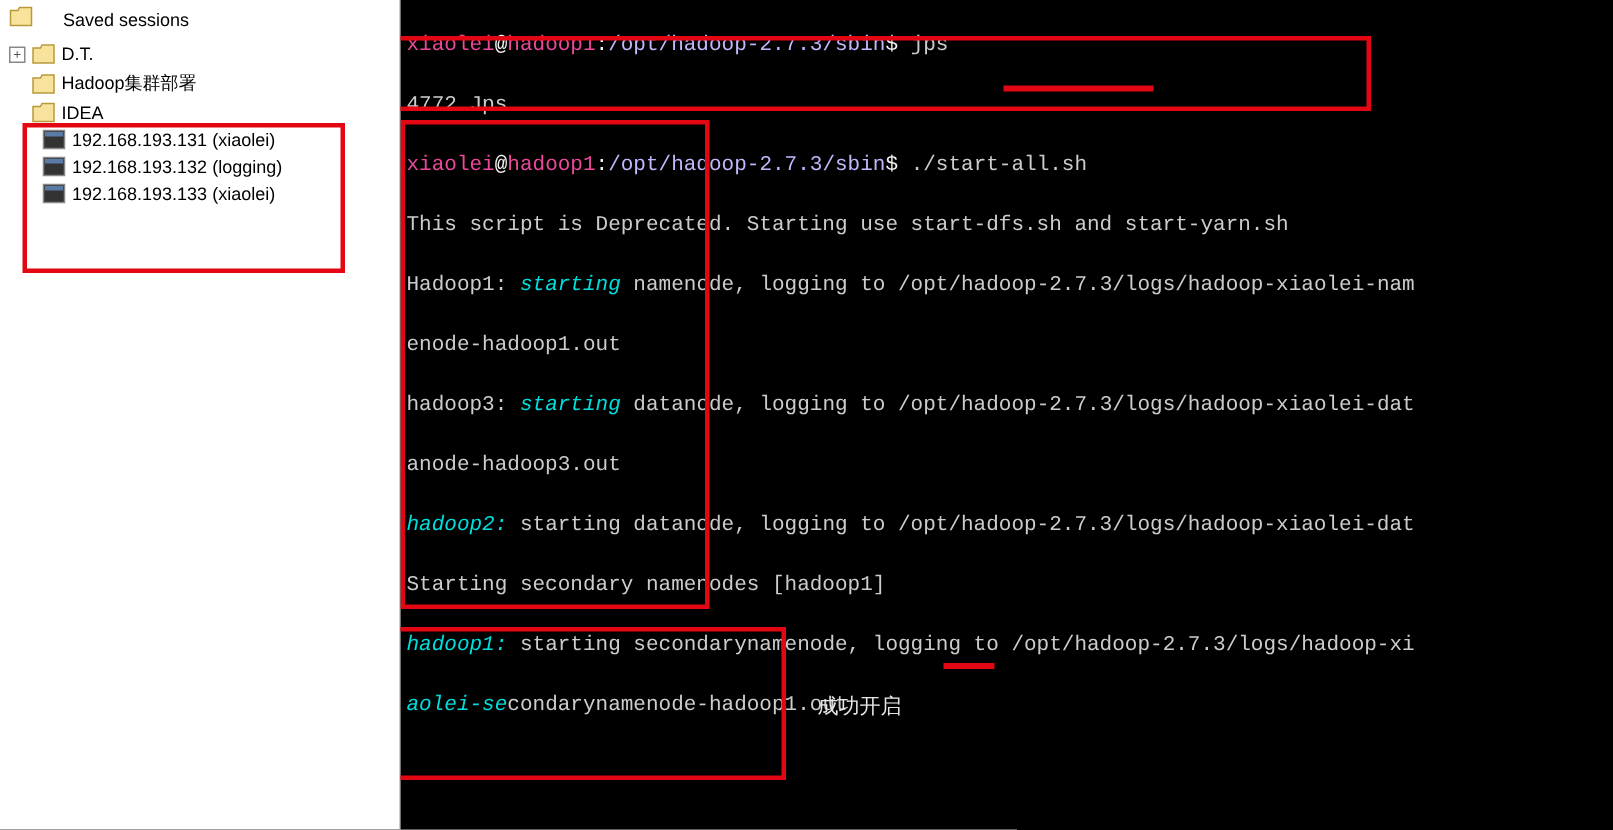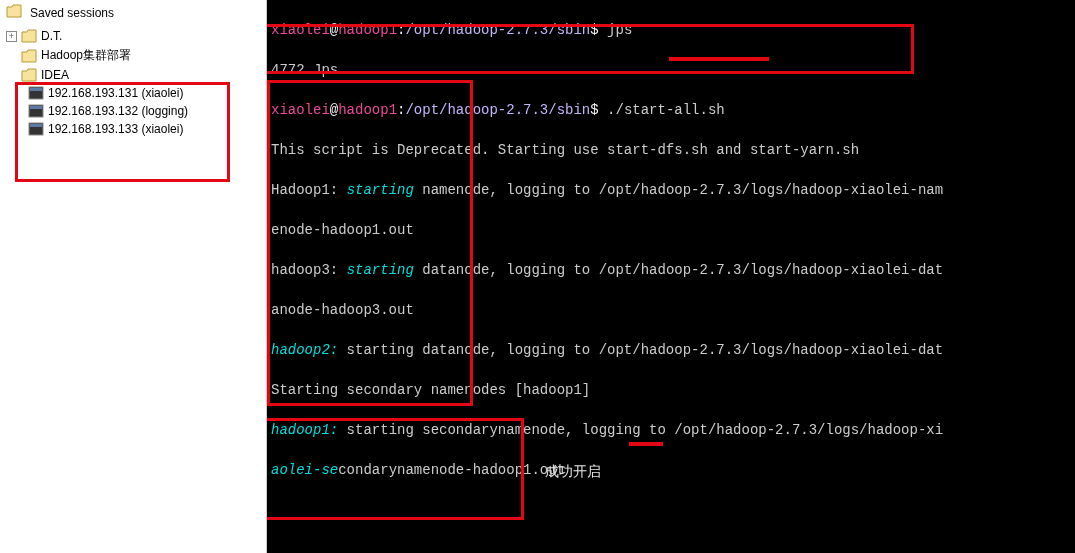--- a/index.html
+++ b/index.html
@@ -1,18 +1,18 @@
 <!DOCTYPE html>
 <html><head>
   <meta charset="utf-8">
   <style>
     * { margin: 0; padding: 0; box-sizing: border-box; }
     body { font-family: "Microsoft YaHei", Arial, sans-serif; font-size: 12px; background: #fff; width: 1075px; height: 553px; overflow: hidden; display: flex; }
     .sidebar { width: 267px; background: #fff; border-right: 1px solid #ccc; }
-    .sidebar-header { display: flex; align-items: center; padding: 4px 6px; gap: 8px; }
+    .sidebar-header { display: flex; align-items: center; padding: 4px 6px; gap: 20px; }
     .tree { padding: 2px 0; }
     .tree-item { display: flex; align-items: center; padding: 2px 6px; gap: 4px; cursor: pointer; }
     .tree-item .expander { width: 11px; height: 11px; border: 1px solid #888; display: inline-flex; align-items: center; justify-content: center; font-size: 9px; line-height: 1; color: #555; }
     .tree-item .spacer { width: 11px; }
     .tree-item .icon { width: 16px; height: 14px; display: inline-block; }
     .tree-item.indent1 { padding-left: 28px; }
     .red-box-1 { position: absolute; left: 15px; top: 82px; width: 215px; height: 100px; border: 3px solid #e30613; pointer-events: none; }
     .terminal { flex: 1; background: #000; color: #cccccc; font-family: "Consolas", "Courier New", monospace; font-size: 14px; line-height: 20px; padding: 0 4px; position: relative; white-space: pre; overflow: hidden; }
     .t-white { color: #f5f5f5; }
     .t-cyan { color: #00dddd; font-style: italic; }

